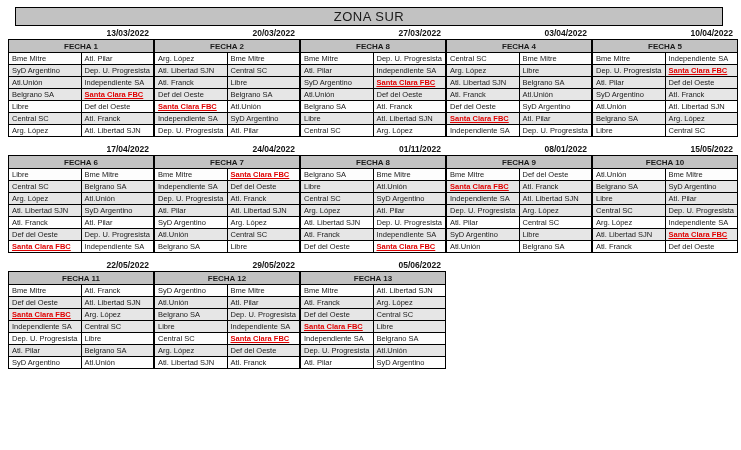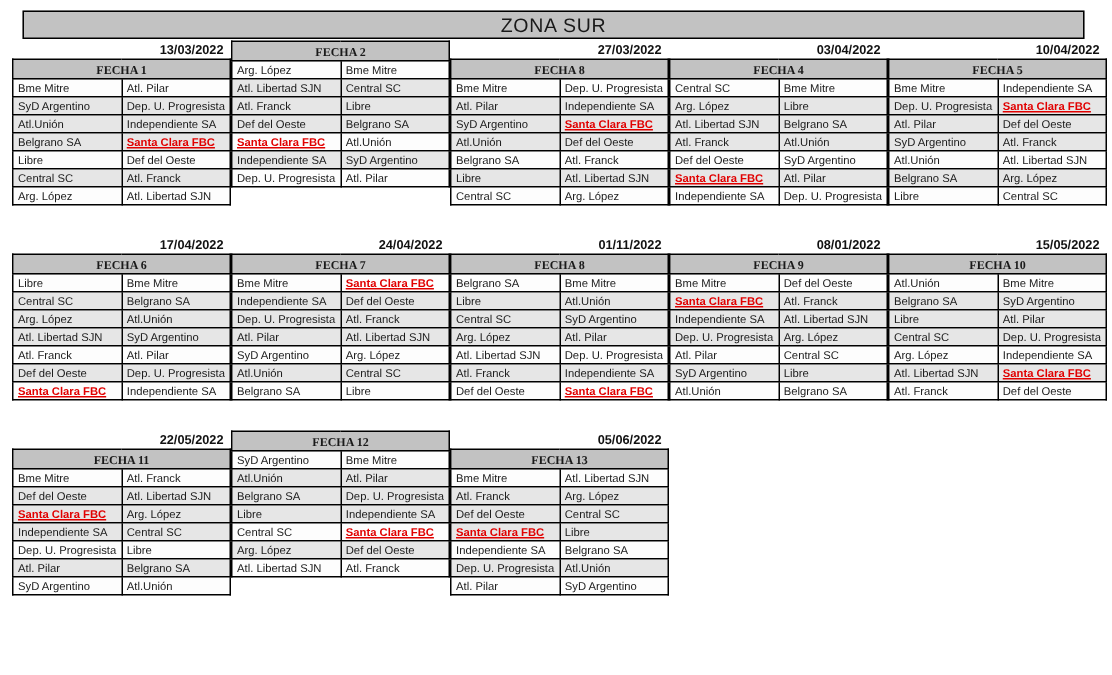--- a/index.html
+++ b/index.html
@@ -19,21 +19,21 @@
     box-sizing: border-box;
     text-align: center;
     font-weight: normal;
     font-size: 13px;
     line-height: 17px;
     letter-spacing: .5px;
   }
 
   #rounds { position: absolute; left: 8px; top: 27px; }
 
-  .round-row { display: flex; margin-bottom: 20px; }
+  .round-row { display: flex; margin-bottom: 6px; }
 
   .round { width: 146px; }
 
   .round-date {
     height: 12px;
     font-size: 8.5px;
     font-weight: 600;
     text-align: right;
     padding-right: 5px;
     line-height: 12px;
@@ -46,21 +46,20 @@
     border: 1.5px solid #000;
     table-layout: fixed;
   }
   table.round-table th {
     background: var(--header-bg, #c0c0c0);
     border: 1px solid #000;
     height: 12px;
     font-size: 8px;
     font-weight: bold;
     padding: 0;
-    font-family: Liberation Serif, serif;
   }
   table.round-table td {
     border: 1px solid #000;
     height: 11px;
     font-size: 7.5px;
     line-height: 11px;
     padding: 0 3px;
     white-space: nowrap;
     overflow: hidden;
     background: #fdfdfd;
@@ -115,20 +114,21 @@
                 <td>Atl. Franck</td>
               </tr>
               <tr>
                 <td>Arg. López</td>
                 <td>Atl. Libertad SJN</td>
               </tr>
             </tbody>
           </table>
         </div>
         <div class="round">
+          <div class="round-date">20/03/2022</div>
           <table class="round-table">
             <thead>
               <tr>
                 <th colspan="2">FECHA 2</th>
               </tr>
             </thead>
             <tbody>
               <tr>
                 <td>Arg. López</td>
                 <td>Bme Mitre</td>
@@ -518,20 +518,21 @@
                 <td>Belgrano SA</td>
               </tr>
               <tr>
                 <td>SyD Argentino</td>
                 <td>Atl.Unión</td>
               </tr>
             </tbody>
           </table>
         </div>
         <div class="round">
+          <div class="round-date">29/05/2022</div>
           <table class="round-table">
             <thead>
               <tr>
                 <th colspan="2">FECHA 12</th>
               </tr>
             </thead>
             <tbody>
               <tr>
                 <td>SyD Argentino</td>
                 <td>Bme Mitre</td>

